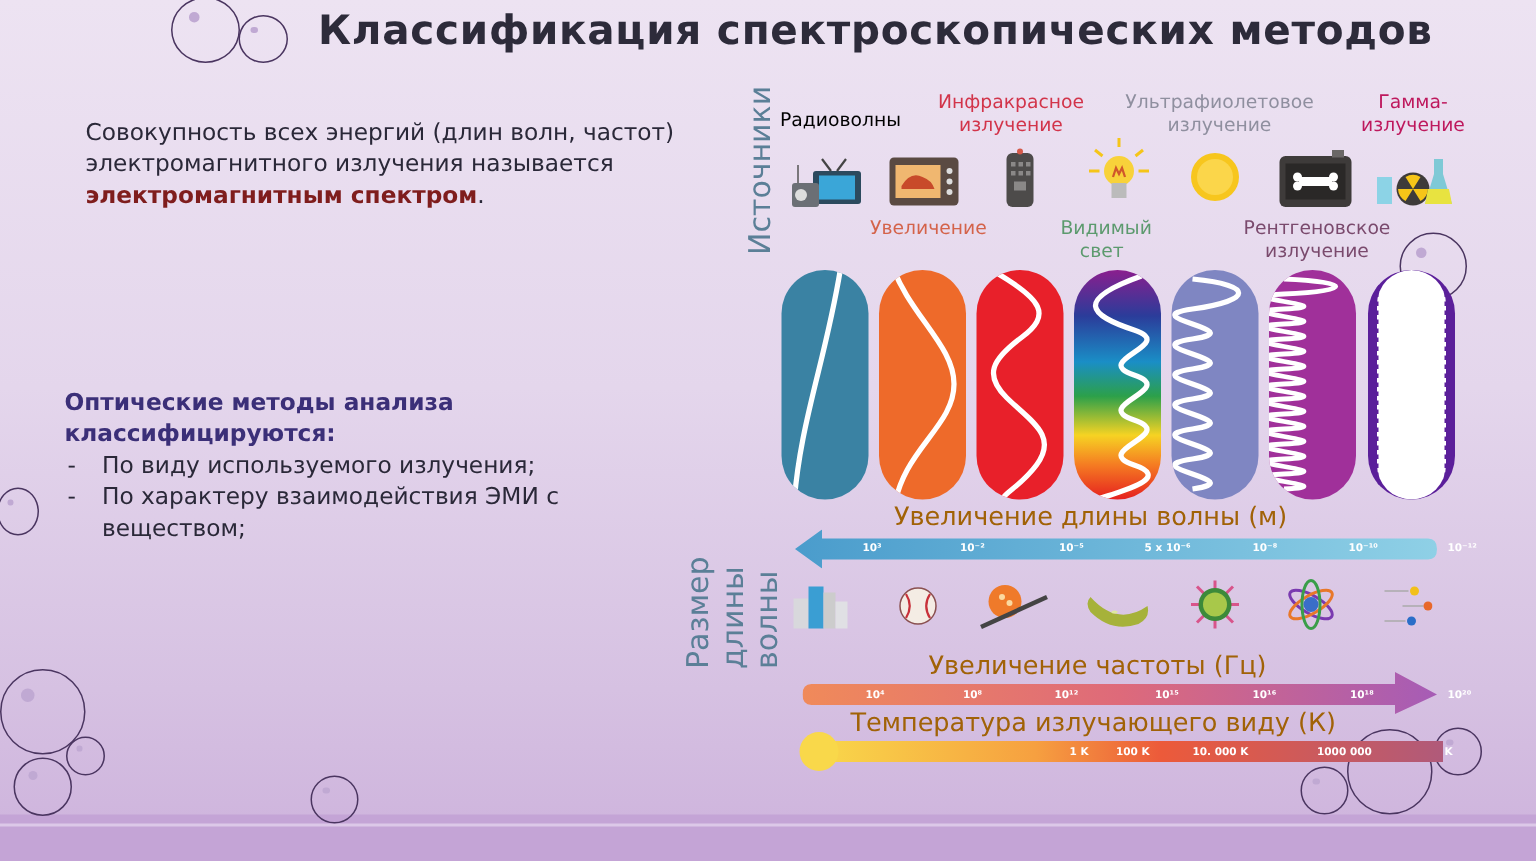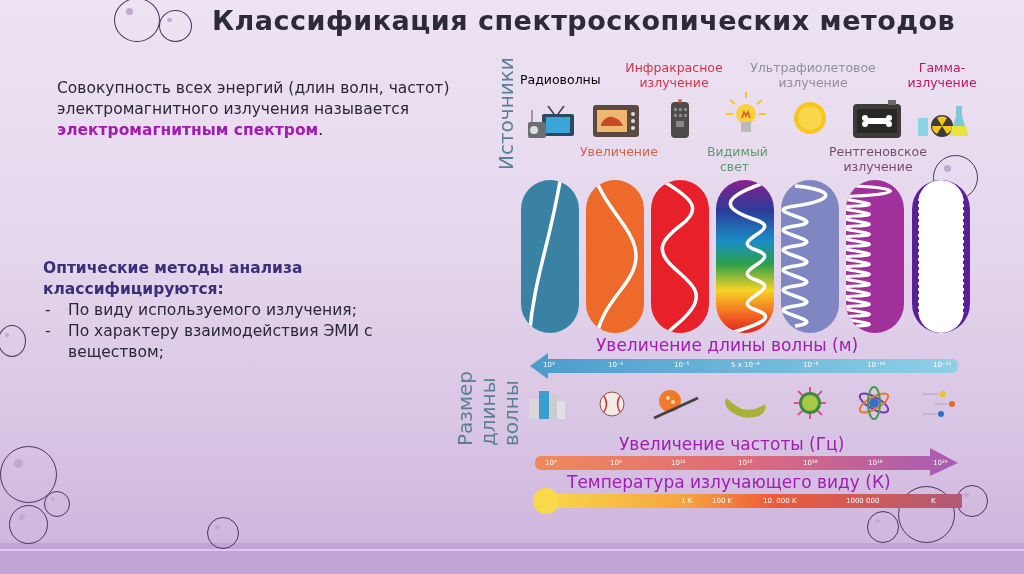--- a/index.html
+++ b/index.html
@@ -16,36 +16,36 @@
   .bubble::after { content: ""; position: absolute; width: 16%; height: 16%; left: 24%; top: 22%; border-radius: 50%; background: #c0a9d3; }
 
   .title {
     position: absolute; left: 212px; top: 5px;
     font-size: 27px; font-weight: bold; color: #2d2b3a; letter-spacing: 0.5px; white-space: nowrap;
   }
   .intro {
     position: absolute; left: 57px; top: 78px; width: 400px;
     font-size: 15.5px; line-height: 21px; color: #2a2838;
   }
-  .intro b { color: #a21caf; }
+  .intro b { color: #7f1d1d; }
   .methods { position: absolute; left: 43px; top: 258px; width: 410px; font-size: 15.5px; line-height: 21px; color: #2a2838; }
   .methods .hd { font-weight: bold; color: #3b2f78; }
   .methods ul { list-style: none; }
   .methods li { position: relative; padding-left: 25px; }
   .methods li::before { content: "-"; position: absolute; left: 2px; }
 
   .vlabel { position: absolute; transform: rotate(-90deg); transform-origin: left top; color: #5b7f97; font-size: 20px; white-space: nowrap; }
 
   .src-label { position: absolute; font-size: 12.5px; line-height: 15px; text-align: center; white-space: nowrap; }
   .icon { position: absolute; }
 
   .pill { position: absolute; top: 180px; width: 58px; height: 153px; border-radius: 29px; overflow: hidden; }
 
-  .axis-title { position: absolute; font-size: 17px; color: #a21caf; white-space: nowrap; }
-  .tick { position: absolute; font-size: 7px; color: #fff; font-weight: normal; white-space: nowrap; }
+  .axis-title { position: absolute; font-size: 17px; color: #a16207; white-space: nowrap; }
+  .tick { position: absolute; font-size: 7px; color: #fff; font-weight: bold; white-space: nowrap; margin-left: 32px; }
 </style>
 </head>
 <body>
 
 <div class="bottom-band"></div>
 <div class="bottom-line"></div>
 
 <div class="bubble" style="left:114px;top:-2px;width:46px;height:44px;"></div>
 <div class="bubble" style="left:159px;top:10px;width:33px;height:32px;"></div>
 <div class="bubble" style="left:-2px;top:325px;width:28px;height:32px;"></div>

